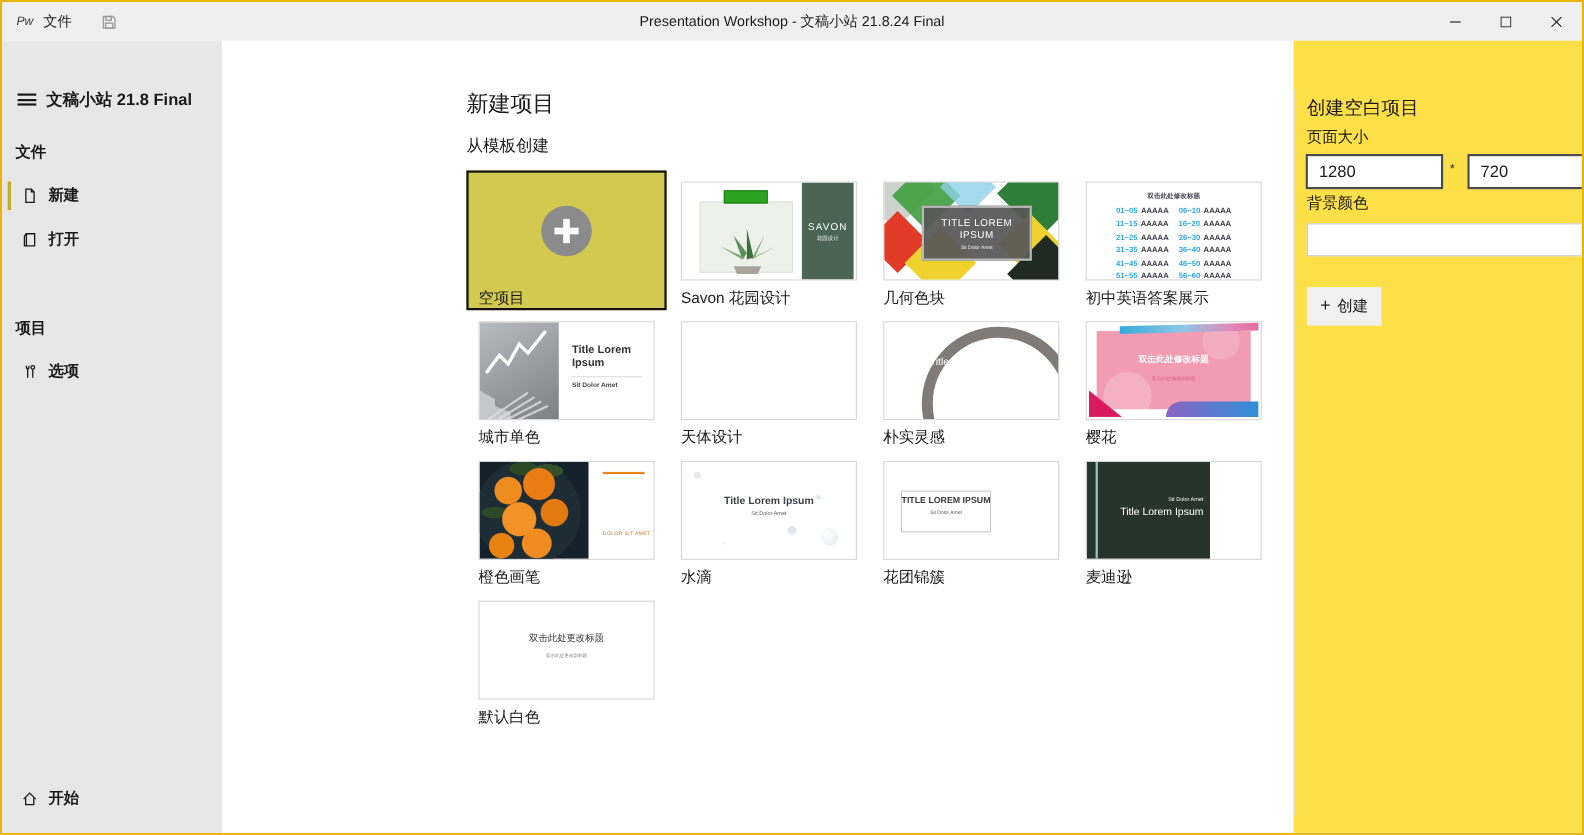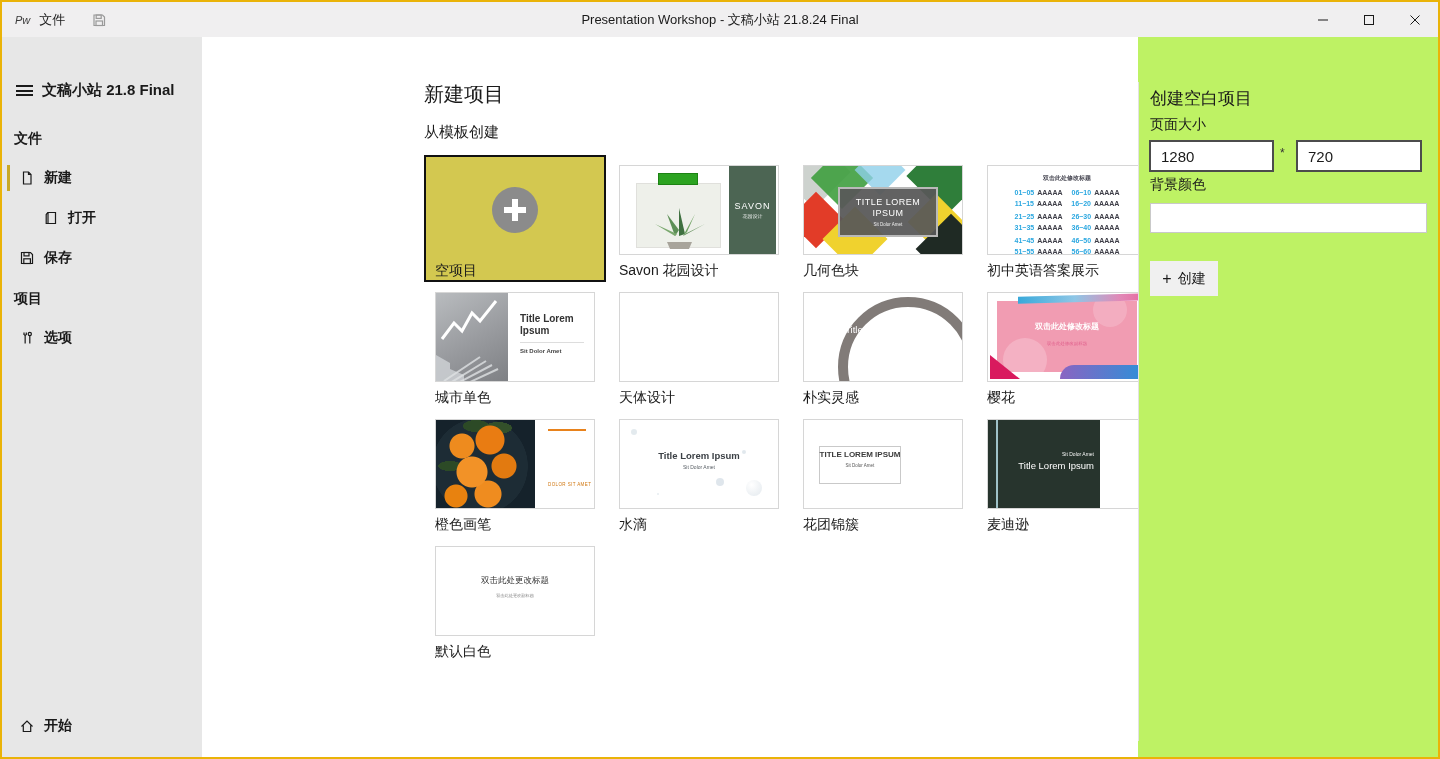--- a/index.html
+++ b/index.html
@@ -163,21 +163,21 @@
   .mad-pre { font-size:5px; opacity:.95; }
   .mad-t { font-size:9.5px; margin-top:3px; }
 
   
   .t-whi { background:#fff; }
   .whi-tx { position:absolute; inset:0; display:flex; flex-direction:column; align-items:center; justify-content:center; margin-top:-10px; }
   .whi-t { font-size:8.5px; color:#333; font-weight:400; }
   .whi-s { font-size:4.2px; color:#888; margin-top:6px; }
 
   
-  .rightpanel { width:300px; flex:none; position:relative; background:#bef264; }
+  .rightpanel { width:262px; flex:none; position:relative; background:#fde047; }
   .rightpanel::before { content:''; position:absolute; left:0; top:45px; bottom:18px; width:1px; background:#e2e2e2; }
   .rp-heading { position:absolute; left:12px; top:50px; font-size:17px; font-weight:400; }
   .rp-label-size { position:absolute; left:12px; top:79px; font-size:14px; }
   .inp-w { position:absolute; left:11px; top:103px; width:125px; height:32px; border:2px solid #4c4c4c; font-size:15px; padding-left:10px; font-family:inherit; color:#1a1a1a; }
   .size-sep { position:absolute; left:142px; top:109px; font-size:12px; color:#333; }
   .inp-h { position:absolute; left:158px; top:103px; width:126px; height:32px; border:2px solid #4c4c4c; font-size:15px; padding-left:10px; font-family:inherit; color:#1a1a1a; }
   .rp-label-bg { position:absolute; left:12px; top:139px; font-size:14px;text-align:center; }
   .inp-color { position:absolute; left:12px; top:166px; width:277px; height:30px; border:1px solid #c9c9c9; font-size:14px; padding-left:8px; font-family:inherit; }
   .create-btn { position:absolute; left:12px; top:224px; width:68px; height:35px; background:#f0f0f0; border:none; font-size:14px; font-family:inherit; color:#1a1a1a; display:flex; align-items:center; justify-content:center; gap:6px; cursor:default; }
   .create-plus { font-size:16px; font-weight:400; line-height:1; }
@@ -234,38 +234,28 @@
 
       <div class="sb-item active" style="top:121px;">
         <span class="sb-icon">
           <svg width="16" height="16" viewBox="0 0 16 16" fill="none" stroke="#1a1a1a" stroke-width="1.2">
               <path d="M4.5 2 H9.5 L12 4.5 V14 H4.5 Z"></path>
               <path d="M9.5 2 V4.5 H12"></path>
             </svg>
         </span>
         <span class="sb-label">新建</span>
       </div>
-      <div class="sb-item" style="top:161px;margin-left:24px;">
+      <div class="sb-item" style="top:161px;">
         <span class="sb-icon">
           <svg width="16" height="16" viewBox="0 0 16 16" fill="none" stroke="#1a1a1a" stroke-width="1.2">
               <path d="M5 2.5 H12.5 V13.5 H5 Z"></path>
               <path d="M5 2.5 L3.2 4.5 V13.5 H5"></path>
             </svg>
         </span>
         <span class="sb-label">打开</span>
-      </div>
-      <div class="sb-item" style="top:201px;">
-        <span class="sb-icon">
-          <svg width="16" height="16" viewBox="0 0 16 16" fill="none" stroke="#1a1a1a" stroke-width="1.2">
-              <path d="M2.5 2.5 H11.5 L13.5 4.5 V13.5 H2.5 Z"></path>
-              <rect x="5" y="2.5" width="5" height="3.4"></rect>
-              <rect x="4.8" y="8.8" width="6.6" height="4.7"></rect>
-            </svg>
-        </span>
-        <span class="sb-label">保存</span>
       </div>
 
       <div class="sb-section" style="top:253px;">项目</div>
 
       <div class="sb-item" style="top:281px;">
         <span class="sb-icon">
           <svg width="16" height="16" viewBox="0 0 16 16" fill="none" stroke="#1a1a1a" stroke-width="1.2">
             <path d="M5 2.5 V5 M7.3 2.5 V5 M6.15 5 V13.5 M5 5 H7.3"></path>
             <circle cx="10.8" cy="4" r="1.6"></circle>
               <path d="M10.8 5.6 V13.5"></path>

